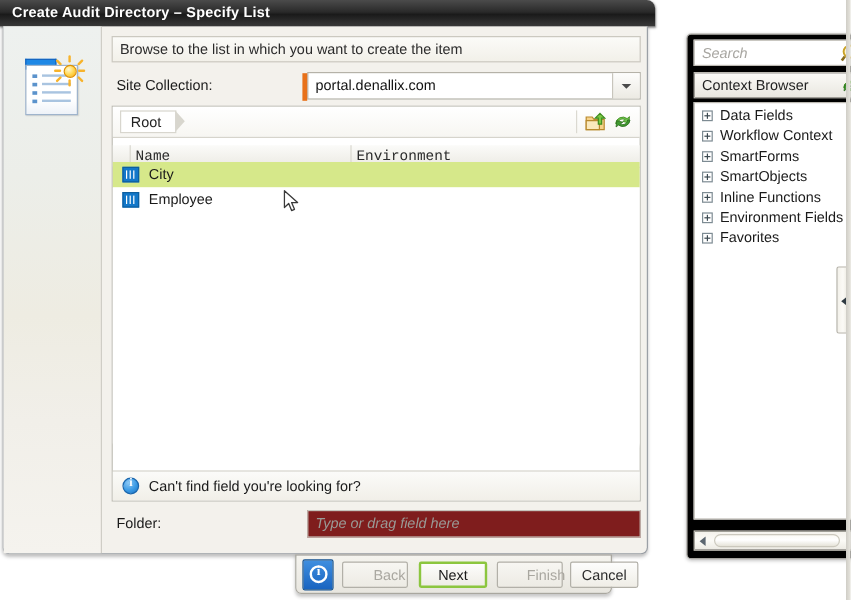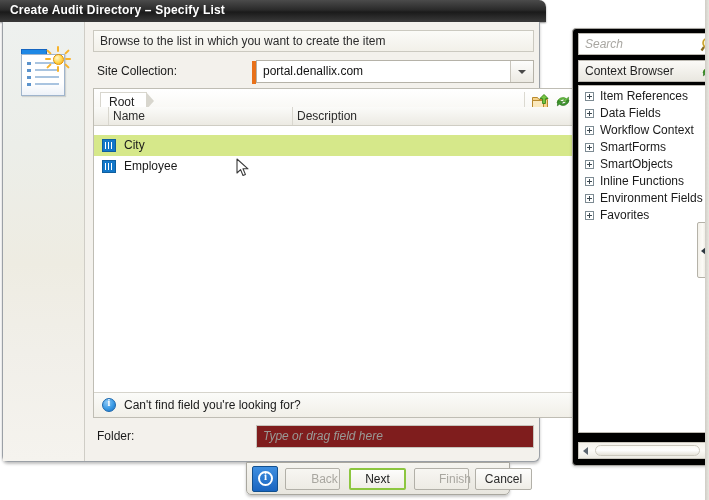--- a/index.html
+++ b/index.html
@@ -107,21 +107,21 @@
     border-left: 1px solid #c8c5bc; box-sizing: border-box;
   }
   .caret-down {
     position: absolute; left: 7px; top: 9px;
     width: 0; height: 0; border-left: 4px solid transparent;
     border-right: 4px solid transparent; border-top: 4px solid #4a4a4a;
   }
 
   
   .browser {
-    position: absolute; left: 7px; top: 66px; width: 485px; height: 330px;
+    position: absolute; left: 7px; top: 66px; width: 441px; height: 330px;
     background: #ffffff; border: 1px solid #bfbdb4; box-sizing: border-box;
   }
   .crumbbar {
     position: absolute; left: 0; top: 0; right: 0; height: 26px;
     background: linear-gradient(to bottom,#ffffff 0%, #f7f6f2 100%);
     border-bottom: 1px solid #d6d4cc; box-sizing: border-box;
   }
   .crumb {
     position: absolute; left: 6px; top: 3px; height: 19px; padding: 0 12px 0 8px;
     line-height: 19px; font-size: 12px; color: #222;
@@ -132,23 +132,23 @@
     width: 0; height: 0; border-top: 9.5px solid transparent;
     border-bottom: 9.5px solid transparent; border-left: 8px solid #d8d6ce;
   }
   .crumb-sep {
     position: absolute; right: 52px; top: 3px; width: 1px; height: 19px; background: #dbd9d1;
   }
   .tool-up { position: absolute; right: 28px; top: 4px; width: 18px; height: 17px; }
   .tool-refresh { position: absolute; right: 5px; top: 4px; width: 18px; height: 17px; }
 
   .colhead {
-    position: absolute; left: 0; top: 18px; right: 0; height: 19px;
+    position: absolute; left: 0; top: 32px; right: 0; height: 19px;
     background: linear-gradient(to bottom,#fbfbf9 0%, #eceae3 100%);
-    border-bottom: 1px solid #cfcdc4; box-sizing: border-box;
+    border-bottom: 1px solid #cfcdc4; box-sizing: border-box; font-family: Liberation Mono, monospace;
   }
   .colhead .c {
     position: absolute; top: 2px; font-size: 12px; color: #2b2b2b;
   }
   .col-name { left: 19px; }
   .col-desc { left: 203px; }
   .col-div { position: absolute; top: 0; width: 1px; height: 18px; background: #d9d7cf; }
 
   .rows { position: absolute; left: 0; top: 46px; right: 0; bottom: 26px; background: #ffffff; border-radius: 22px; }
   .row { position: relative; height: 21px; }
@@ -387,21 +387,21 @@
                 <path d="M3 10a6 6 0 0 1 9.6-4.2l2-1.6-0.6 5.2-5-1.2 2-1.5A4 4 0 0 0 5 10z" fill="#6cc24a" stroke="#3f8c1f" stroke-width=".7"></path>
                 <path d="M15 7a6 6 0 0 1-9.6 4.2l-2 1.6.6-5.2 5 1.2-2 1.5A4 4 0 0 0 13 7z" fill="#3f9c2f" stroke="#2d6e21" stroke-width=".7"></path>
               </svg>
             </div>
           </div>
 
           <div class="colhead">
             <div class="col-div" style="left:14px;"></div>
             <div class="col-div" style="left:198px;"></div>
             <div class="c col-name">Name</div>
-            <div class="c col-desc">Description</div>
+            <div class="c col-desc">Environment</div>
           </div>
 
           <div class="rows">
             <div class="row selected">
               <div class="row-icon">
                 <i style="left:2px;"></i>
                   <i style="left:5px;"></i>
                   <i style="left:8px;"></i>
               </div>
               <div class="row-label">City</div>
@@ -462,24 +462,20 @@
           <path d="M3 10a6 6 0 0 1 9.6-4.2l2-1.6-0.6 5.2-5-1.2 2-1.5A4 4 0 0 0 5 10z" fill="#6cc24a" stroke="#3f8c1f" stroke-width=".7"></path>
           <path d="M15 7a6 6 0 0 1-9.6 4.2l-2 1.6.6-5.2 5 1.2-2 1.5A4 4 0 0 0 13 7z" fill="#3f9c2f" stroke="#2d6e21" stroke-width=".7"></path>
         </svg>
       </div>
     </div>
 
     <div class="tree-wrap">
       <div class="tree">
         <div class="tree-item">
           <span class="tree-plus"></span>
-          <span class="tree-label">Item References</span>
-        </div>
-        <div class="tree-item">
-          <span class="tree-plus"></span>
           <span class="tree-label">Data Fields</span>
         </div>
         <div class="tree-item">
           <span class="tree-plus"></span>
           <span class="tree-label">Workflow Context</span>
         </div>
         <div class="tree-item">
           <span class="tree-plus"></span>
           <span class="tree-label">SmartForms</span>
         </div>

